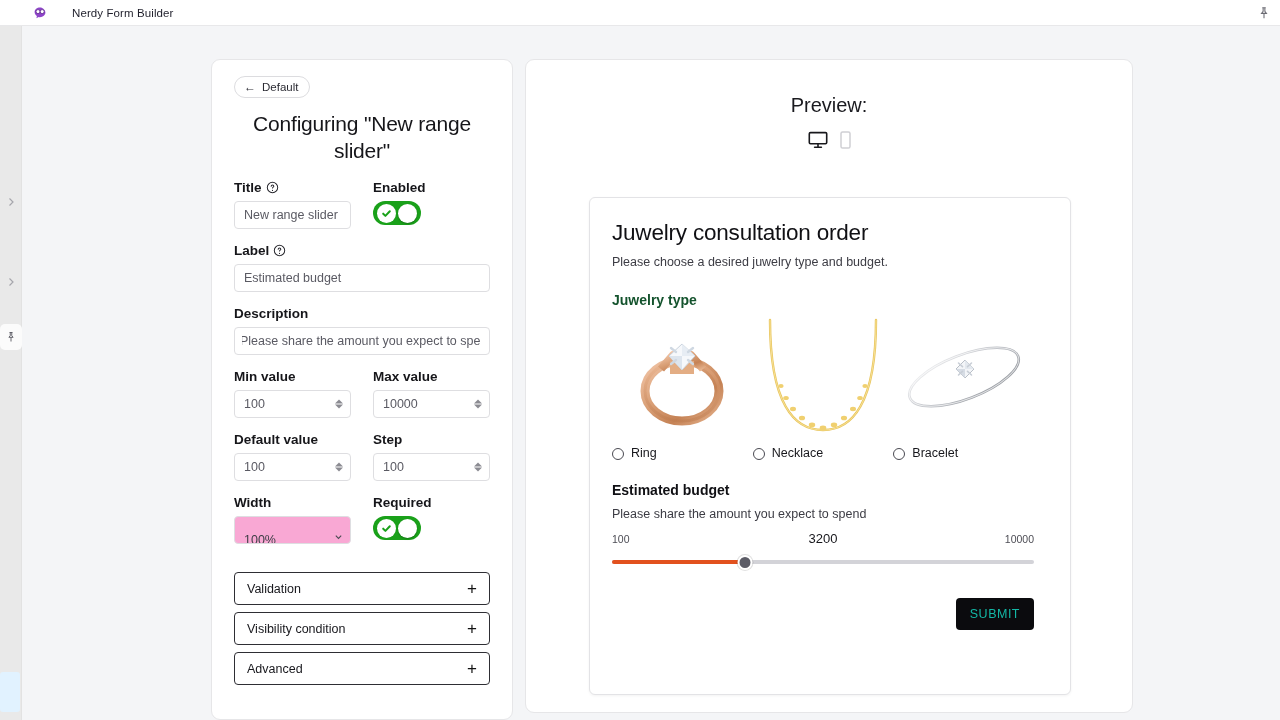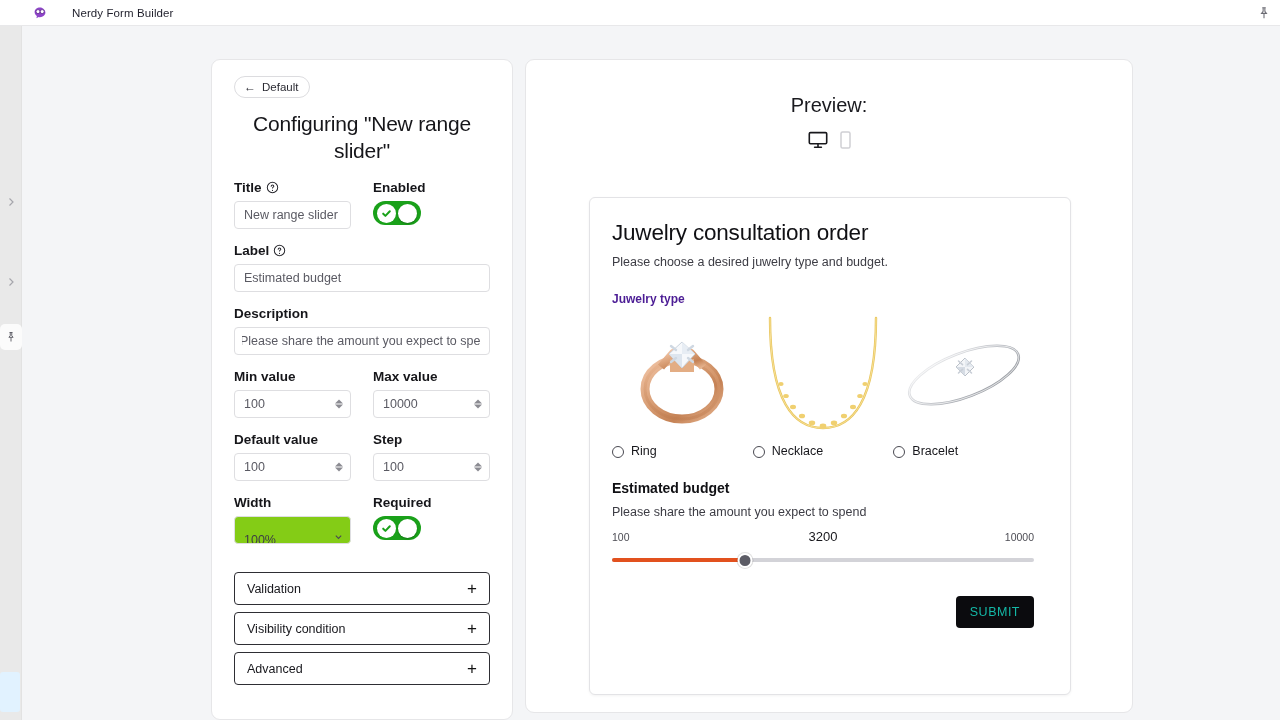--- a/index.html
+++ b/index.html
@@ -102,21 +102,21 @@
     align-items: center; justify-content: center; gap: 1px;
     cursor: pointer;
   }
   .spinner i { display: block; width: 0; height: 0; border-left: 4px solid transparent; border-right: 4px solid transparent; }
   .spinner i.up { border-bottom: 4px solid #8b8b92; }
   .spinner i.dn { border-top: 4px solid #8b8b92; }
 
   .select-wrap { position: relative; }
   .select-wrap select {
     width: 100%; height: 28px;
-    border: 1px solid #dedee1; border-radius: 4px; background: #84cc16;
+    border: 1px solid #dedee1; border-radius: 4px; background: #f9a8d4;
     font-size: 12.5px; color: #3d3d45; padding: 16px 22px 0 9px;
     font-family: inherit; appearance: none; -webkit-appearance: none; outline: none;
     cursor: pointer;
   }
   .select-caret {
     position: absolute; right: 8px; top: 50%; transform: translateY(-50%);
     width: 9px; height: 9px; pointer-events: none; color: #4a4a52;
   }
 
   .toggle {
@@ -167,21 +167,21 @@
     width: 482px; height: 498px;
     background: #ffffff;
     border: 1px solid #e3e3e6;
     border-radius: 6px;
     box-shadow: 0 1px 3px rgba(0,0,0,.05);
     padding: 22px 36px 0 22px;
     overflow: hidden;
   }
   .form-heading { font-size: 22.5px; font-weight: 400; color: #101014; margin: 0; letter-spacing: -.2px; }
   .form-sub { font-size: 12.5px; color: #3c3c44; margin: 9px 0 0 0; }
-  .form-question { font-size: 12px; font-weight: 700; color: #4c1d95; margin: 23px 0 0 0; }
+  .form-question { font-size: 14px; font-weight: 700; color: #14532d; margin: 23px 0 0 0; }
 
   .choices { display: flex; margin-top: 8px; }
   .choice { width: 147px; }
   .choice-img { height: 122px; display: flex; align-items: center; justify-content: center; }
   .choice-img svg { display: block; }
   .choice-row { display: flex; align-items: flex-end; gap: 7px; margin-top: 8px; }
   .radio {
     width: 12px; height: 12px; border: 1.4px solid #4a4a52;
     border-radius: 50%; background: #fff; flex: none; cursor: pointer;
   }

